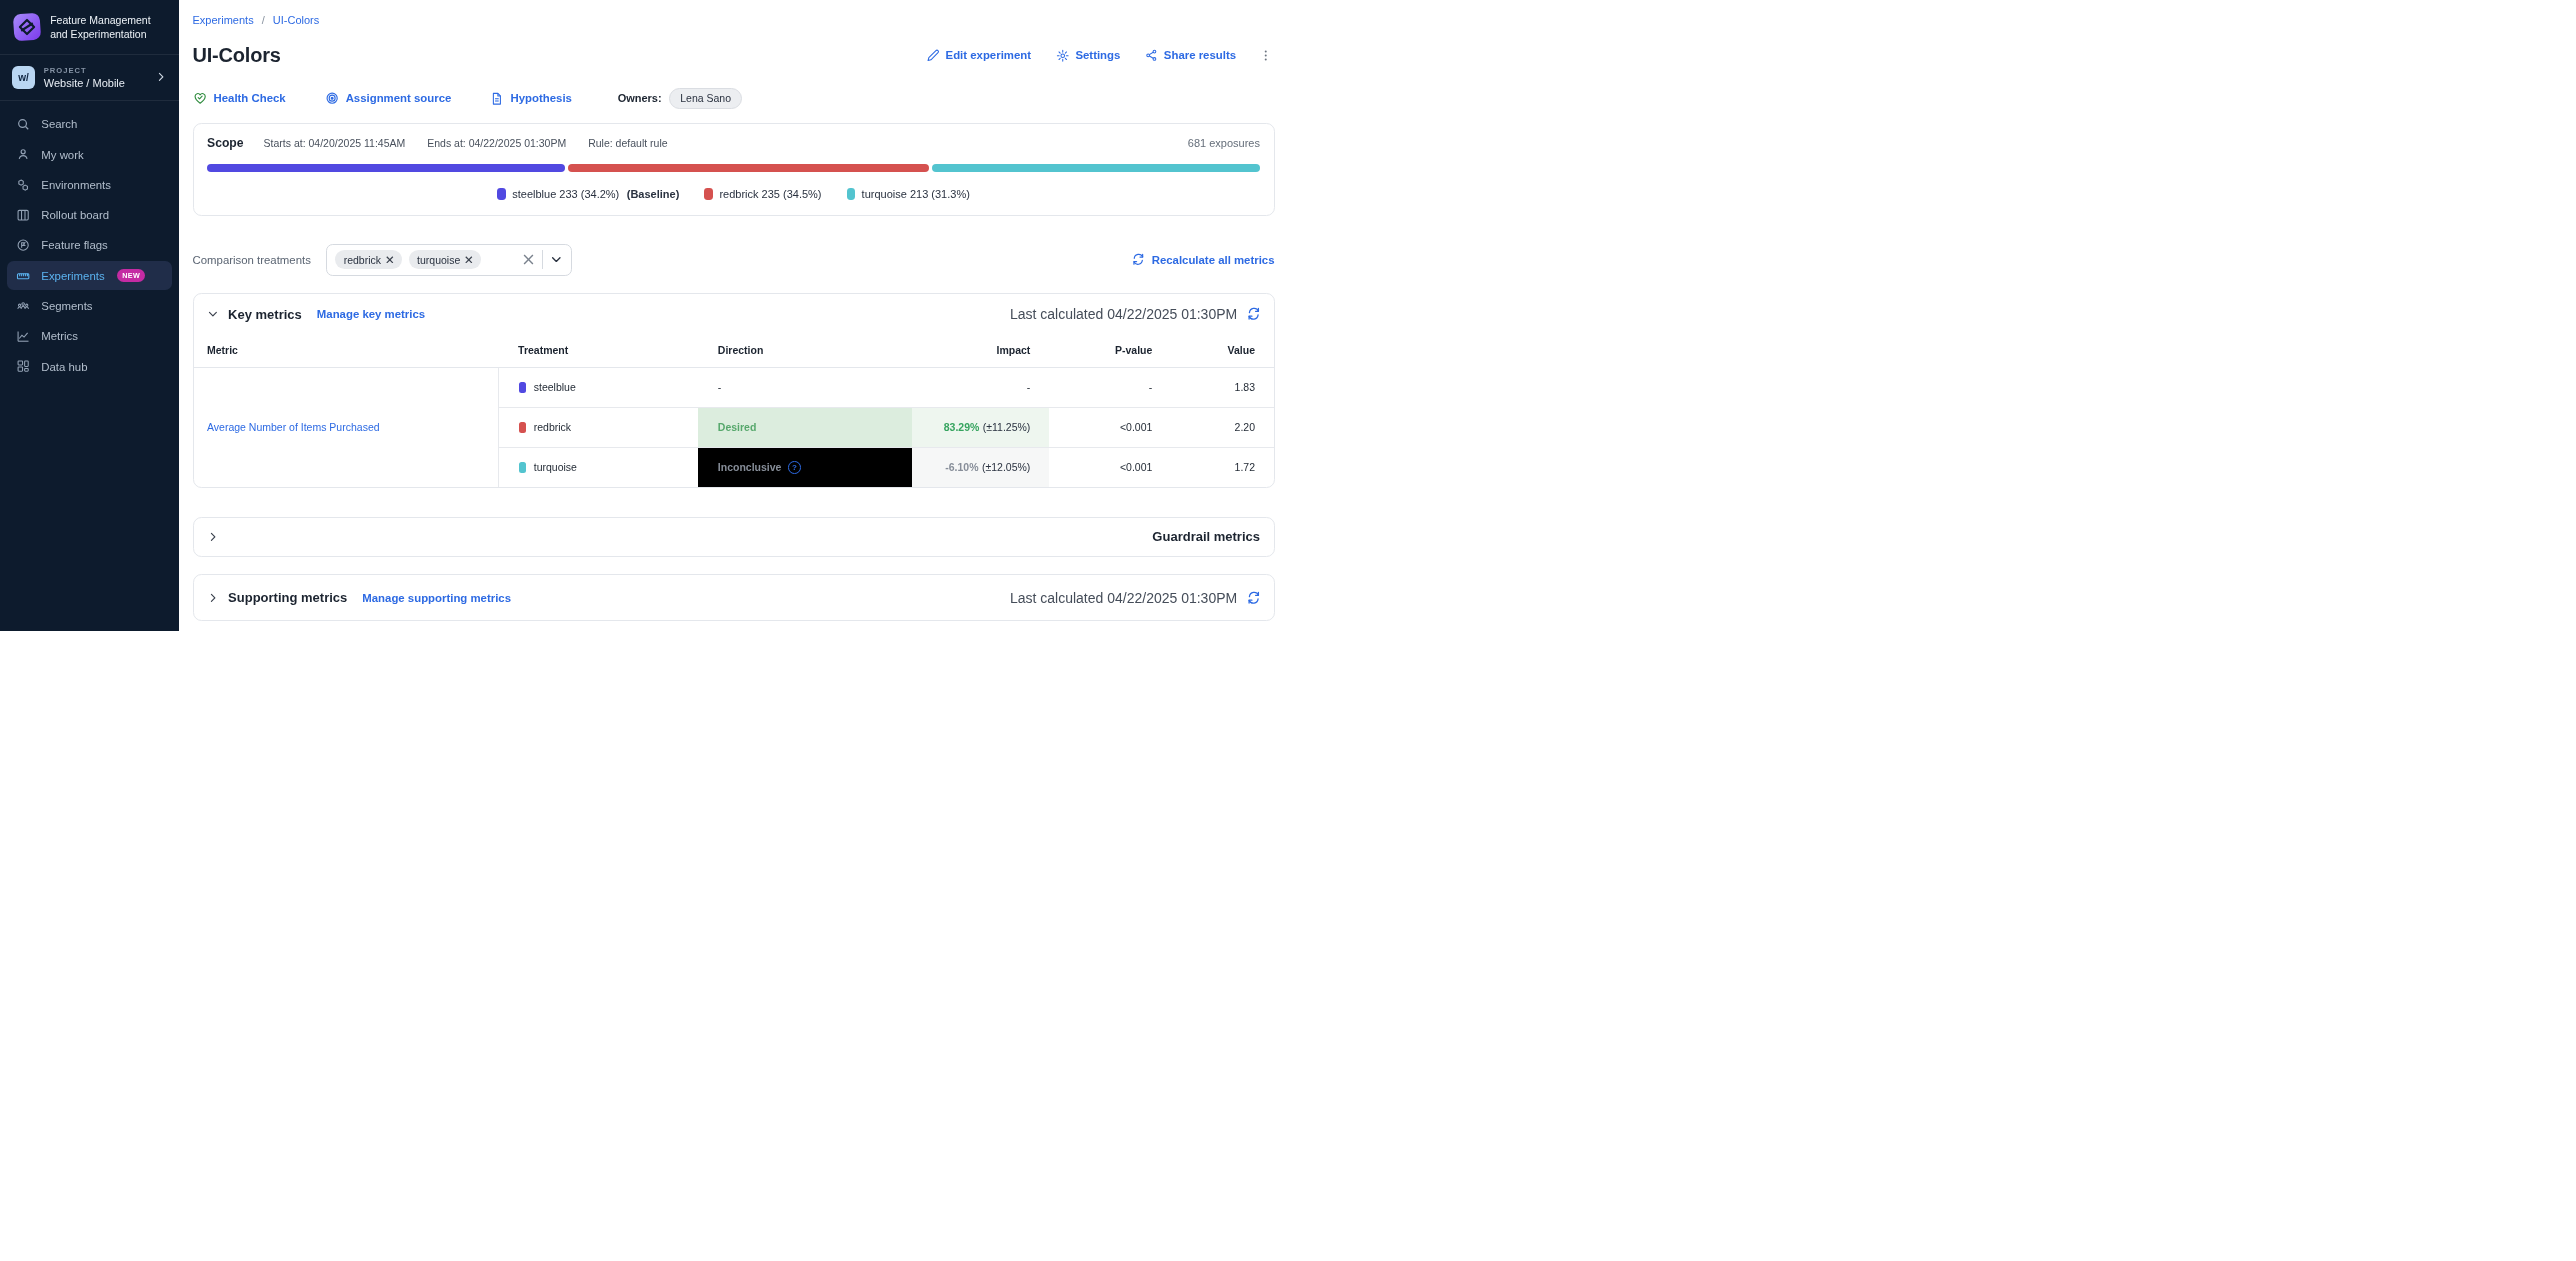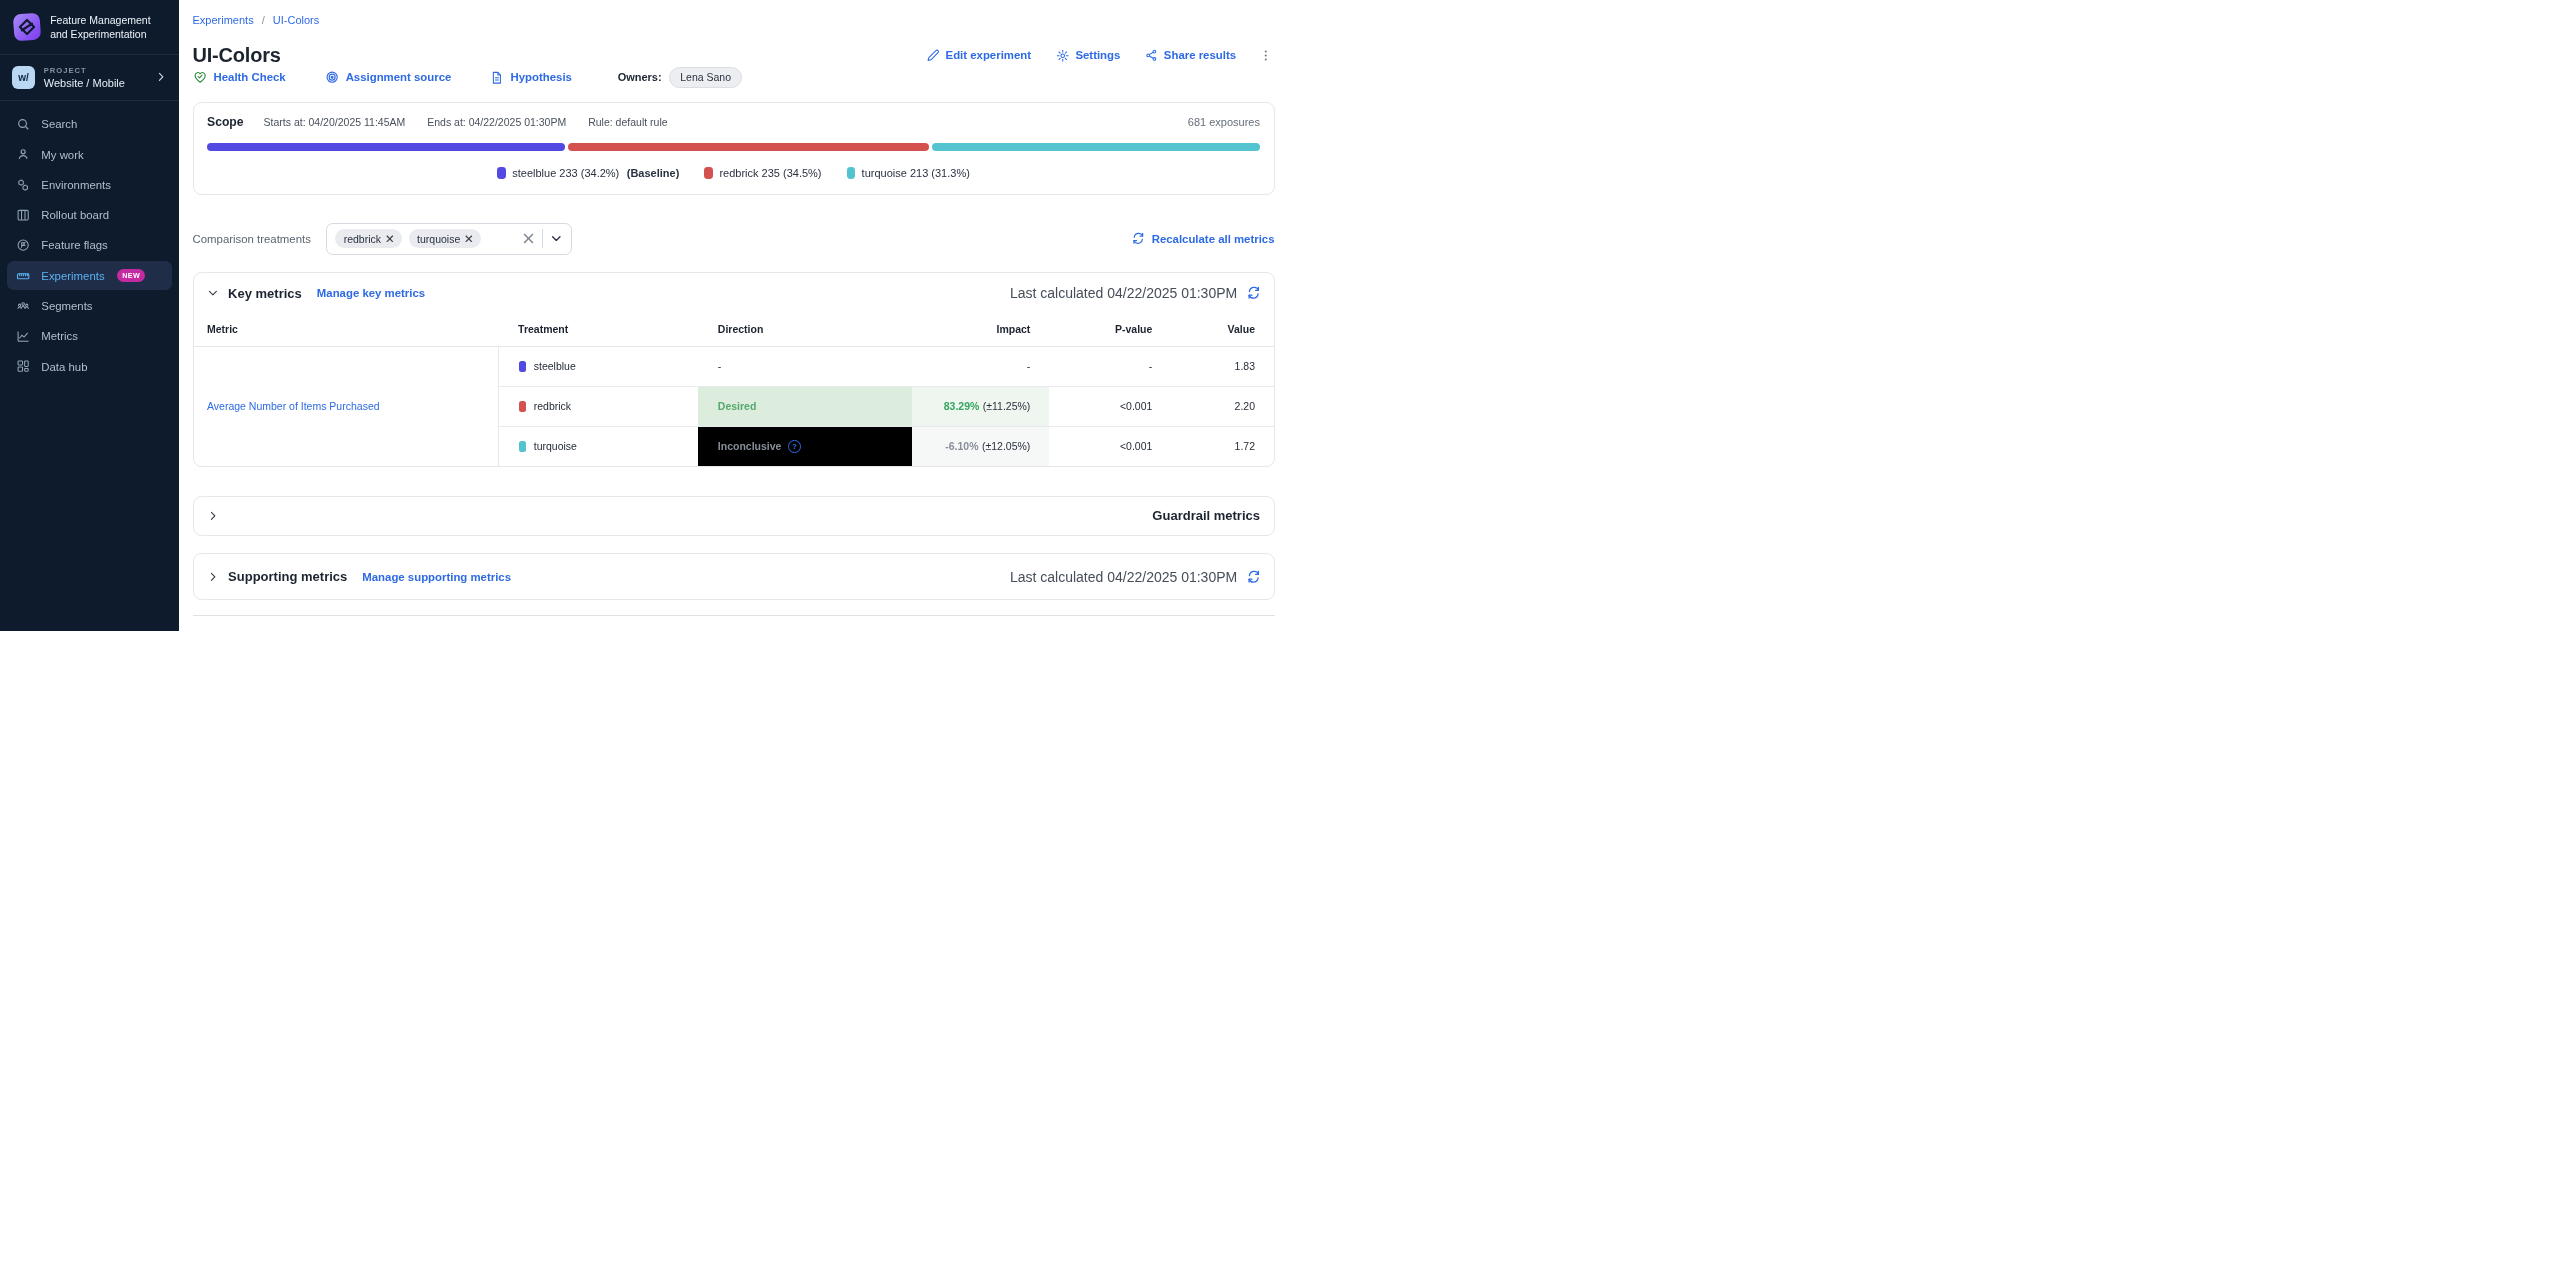--- a/index.html
+++ b/index.html
@@ -66,21 +66,21 @@
 
   .page-header { display: flex; align-items: center; justify-content: space-between; margin-top: 17.7px; }
   .page-title { font-size: 20px; font-weight: 700; color: #1c2430; letter-spacing: -0.2px; }
   .actions { display: flex; align-items: center; gap: 25px; }
   .action-link {
     display: flex; gap: 5.9px;
     color: #2d6ae3; font-size: 11.4px; font-weight: 600; cursor: pointer;
   }
   .kebab { color: #6b7480; cursor: pointer; display: flex; padding: 0 1.7px; margin-left: -3.4px; }
 
-  .meta-row { display: flex; align-items: center; gap: 39px; }
+  .meta-row { display: flex; align-items: center; gap: 39px; margin-top: 21px; }
   .meta-link { display: flex; align-items: center; gap: 6.7px; color: #2d6ae3; font-size: 11.4px; font-weight: 600; cursor: pointer; }
   .meta-link .hc-icon { color: #2e8b3d; display: flex; }
   .meta-link .mi { display: flex; }
   .owners { display: flex; align-items: center; gap: 7.6px; margin-left: 6.7px; }
   .owners-label { font-size: 11px; font-weight: 700; color: #1c2430; }
   .owner-pill {
     background: #eceef1; border: 0.8px solid #dadde2; border-radius: 11.8px;
     padding: 3.4px 10px; font-size: 10.5px; color: #2a3240;
   }
 

